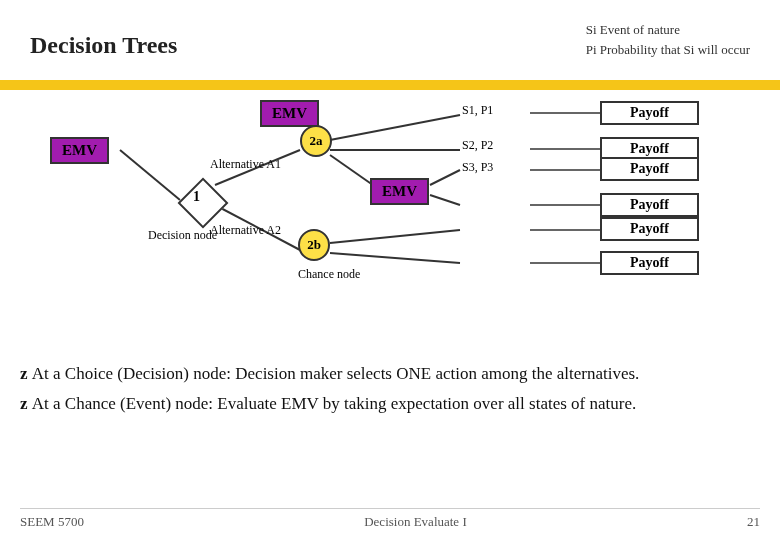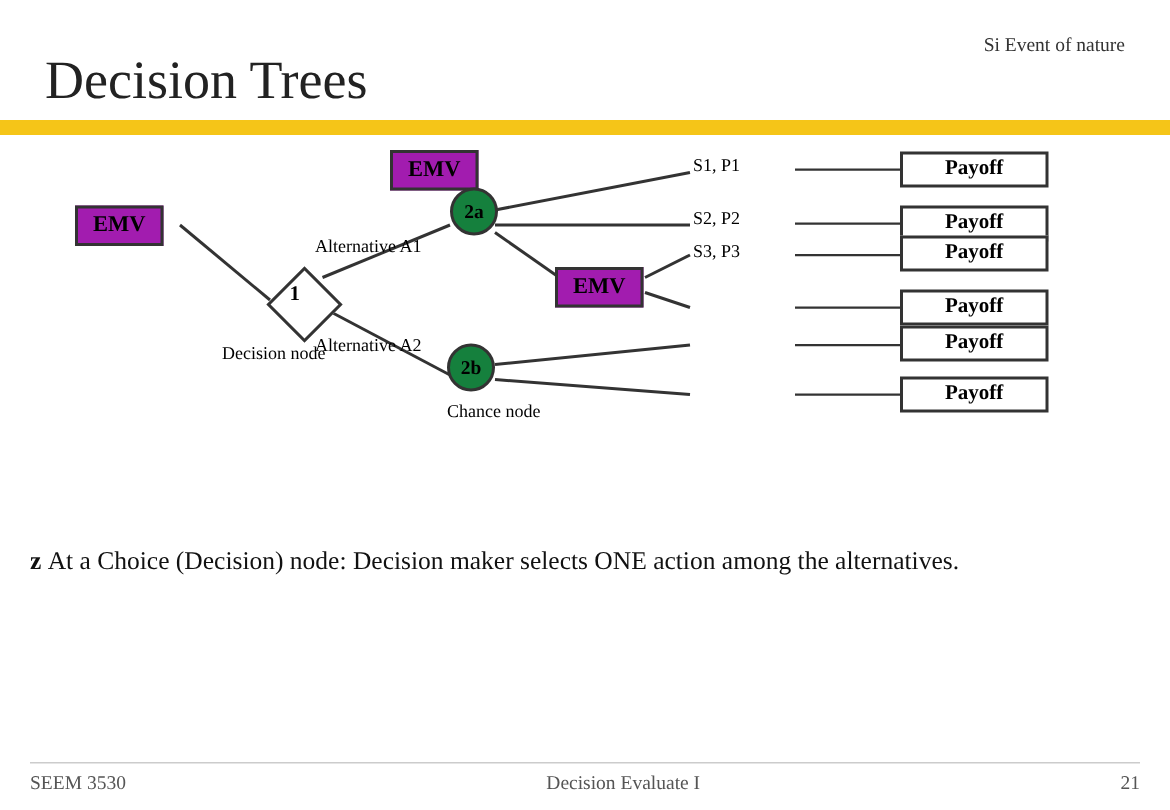--- a/index.html
+++ b/index.html
@@ -14,22 +14,22 @@
 
     
     .header {
       position: absolute;
       top: 10px;
       left: 0;
       right: 0;
       padding: 0 30px;
     }
     .header-title {
-      font-size: 36px;
-      font-weight: normal;
+      font-size: 24px;
+      font-weight: bold;
       color: #222;
       position: absolute;
       top: 22px;
       left: 30px;
     }
     .header-right {
       position: absolute;
       top: 10px;
       right: 30px;
       text-align: left;
@@ -77,21 +77,21 @@
       font-size: 14px;
       font-weight: bold;
       background: #a21caf;
     }
 
     
     .circle-node {
       position: absolute;
       border: 2px solid #333;
       border-radius: 50%;
-      background: #15803d;
+      background: #fde047;
       display: flex;
       align-items: center;
       justify-content: center;
       font-size: 13px;
       font-weight: bold;
     }
 
     
     .diamond-node {
       position: absolute;
@@ -153,20 +153,21 @@
       padding-top: 5px;
     }
   </style>
 </head>
 <body>
 
 <div class="header">
   <div class="header-title">Decision Trees</div>
   <div class="header-right">
     <div>Si Event of nature</div>
+    <div>Pi Probability that Si will occur</div>
   </div>
 </div>
 
 <div class="yellow-bar"></div>
 
 <div class="diagram">
   <svg class="lines-svg">
 
     <line x1="120" y1="55" x2="180" y2="105" stroke="#333" stroke-width="2"></line>
 
@@ -255,19 +256,22 @@
   </div>
   <div class="payoff-box" style="left:600px; top:156px;">
     <span>Payoff</span>
   </div>
 </div>
 
 <div class="bottom-text">
   <p>
     <span style="font-weight:bold;">z </span><span>At a Choice (Decision) node: Decision maker selects ONE action among the alternatives.</span>
   </p>
+  <p>
+    <span style="font-weight:bold;">z </span><span>At a Chance (Event) node: Evaluate EMV by taking expectation over all states of nature.</span>
+  </p>
 </div>
 
 <div class="footer">
-  <span>SEEM 3530</span>
+  <span>SEEM 5700</span>
   <span>Decision Evaluate I</span>
   <span>21</span>
 </div>
 
 </body></html>

